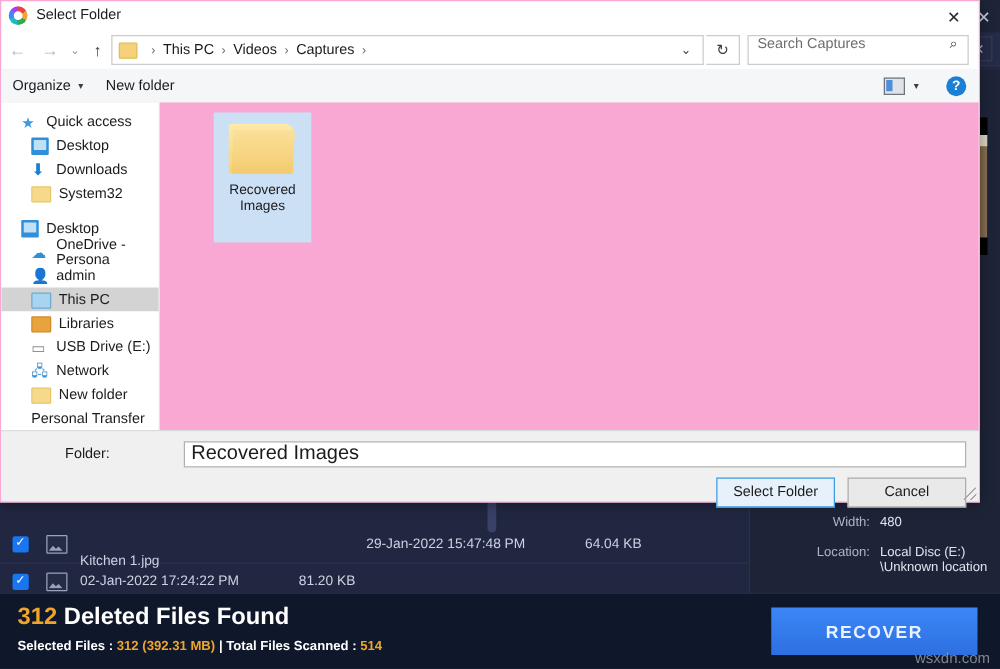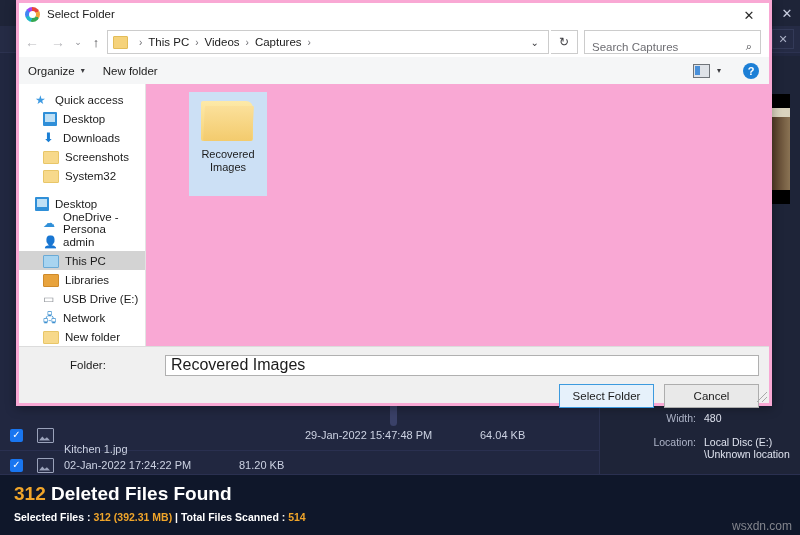--- a/index.html
+++ b/index.html
@@ -95,21 +95,21 @@
     border: 1px solid #9aa2ba; border-radius: 1px; position: relative;
     background: #262c46;
   }
   .fr-icon::after {
     content:""; position:absolute; left:1px; bottom:1px; width:11px; height:5px;
     background:#9aa2ba;
     clip-path: polygon(0 100%, 30% 20%, 52% 70%, 72% 35%, 100% 100%);
   }
   .fr-name { flex: 1; margin-top: 28px; }
   .fr-date { width: 175px; }
-  .fr-size { width: 120px; }
+  .fr-size { width: 132px; }
 
   .list-scrollbar {
     position: absolute; right: 203px; top: 250px; width: 7px; height: 120px;
     background: #3a4168; border-radius: 4px;
   }
 
   
   .bg-bottom {
     position: absolute; left: 0; right: 0; bottom: 0; height: 60px;
     background: #0f172a;
@@ -132,25 +132,26 @@
     color: #eaf1ff; font-size: 14px; font-weight: bold; letter-spacing: 1.2px;
     display: flex; align-items: center; justify-content: center;
   }
   .watermark {
     position: absolute; right: 8px; bottom: 2px;
     font-size: 12px; color: #8e9097; opacity: .9;
   }
 
   
   .dialog {
-    position: absolute; left: 16px; top: 0; width: 750px; height: 400px;
+    position: absolute; left: 0; top: 0; width: 750px; height: 400px;
     background: #ffffff;
-    border: 3px solid #f9a8d4;
+    border: 1px solid #f9a8d4;
     box-shadow: 0 2px 10px rgba(0,0,0,.35);
     color: #1b1b1b;
+    padding-left: 32px;
   }
   .dlg-title {
     position: absolute; left: 0; top: 0; right: 0; height: 22px;
     display: flex; align-items: center;
   }
   .dlg-logo {
     width: 15px; height: 15px; margin-left: 6px; margin-right: 7px;
     border-radius: 50%;
     background:
       conic-gradient(#e8453c 0deg 60deg, #f2a33c 60deg 120deg, #35a853 120deg 190deg,
@@ -192,21 +193,21 @@
   .crumb-sep { color: #6d6d72; padding: 0 5px; font-size: 10px; }
   .crumb-caret { margin-left: auto; padding: 0 9px; color: #3c3c40; font-size: 10px; }
   .refresh-btn {
     width: 26px; height: 22px; display: flex; align-items: center; justify-content: center;
     color: #3c3c40; font-size: 12px; border: 1px solid #cccccc; border-left: none;
     background: #fff; margin-right: 6px;
   }
   .search-box {
     width: 175px; height: 22px; margin-right: 8px;
     border: 1px solid #cccccc; background: #fff;
-    display: flex; align-items: flex-end;
+    display: flex; align-items: flex-start;
     font-size: 11.5px; color: #6d6d72;
   }
   .search-box .txt { flex: 1; padding-left: 7px; }
   .search-box .mag { padding-right: 8px; color: #3c3c40; font-size: 11px; }
 
   .dlg-toolbar {
     position: absolute; left: 0; top: 54px; right: 0; height: 27px;
     background: #f5f6f7; border-bottom: 1px solid #e2e3e5;
     display: flex; align-items: center;
     font-size: 11.5px; color: #1b1b1b;
@@ -374,20 +375,21 @@
       </div>
     </div>
 
     <div class="bg-bottom">
       <div class="deleted-line">
         <span class="deleted-count">312</span><span> Deleted Files Found</span>
       </div>
       <div class="selected-line">
         <span>Selected Files : </span><span class="amber">312</span><span class="amber"> (392.31 MB)</span><span> | </span><span>Total Files Scanned : </span><span class="amber">514</span>
       </div>
+      <div class="recover-btn">RECOVER</div>
       <div class="watermark">wsxdn.com</div>
     </div>
   </div>
 
   <div class="dialog">
 
     <div class="dlg-title">
       <div class="dlg-logo"></div>
       <div class="dlg-title-text">Select Folder</div>
     </div>
@@ -444,24 +446,20 @@
         <div class="nav-item indent">
           <span class="nav-ico ico-monitor"></span>
           <span>Desktop</span>
         </div>
         <div class="nav-item indent">
           <span class="nav-ico ico-down">⬇</span>
           <span>Downloads</span>
         </div>
         <div class="nav-item indent">
           <span class="nav-ico ico-folder"></span>
-          <span>Screenshots</span>
-        </div>
-        <div class="nav-item indent">
-          <span class="nav-ico ico-folder"></span>
           <span>System32</span>
         </div>
 
         <div style="height:9px"></div>
 
         <div class="nav-item">
           <span class="nav-ico ico-monitor"></span>
           <span>Desktop</span>
         </div>
         <div class="nav-item indent">

